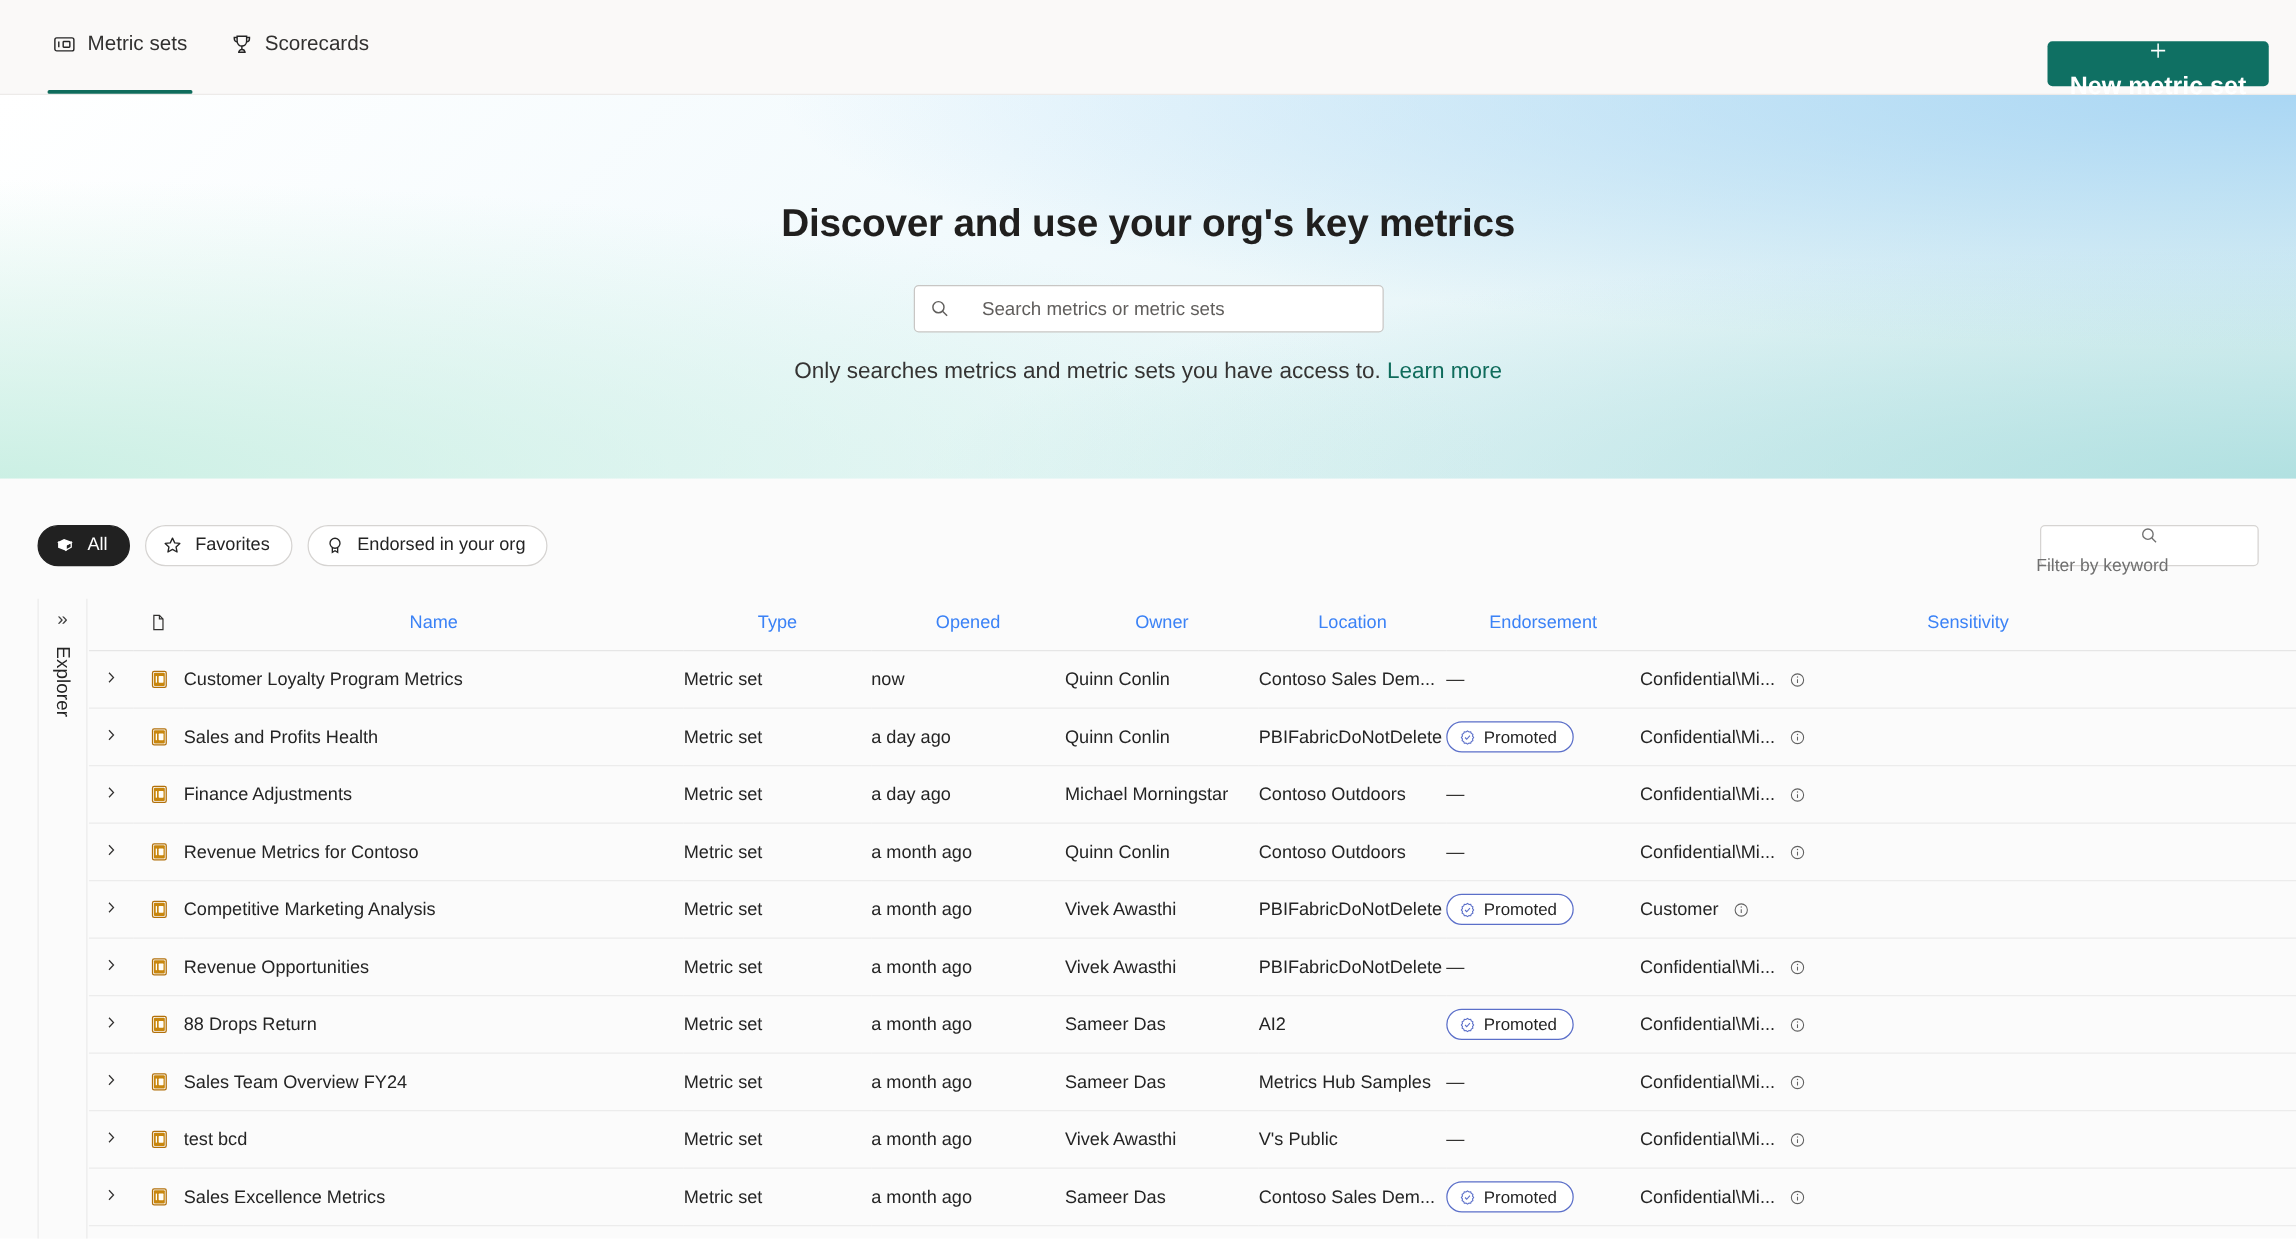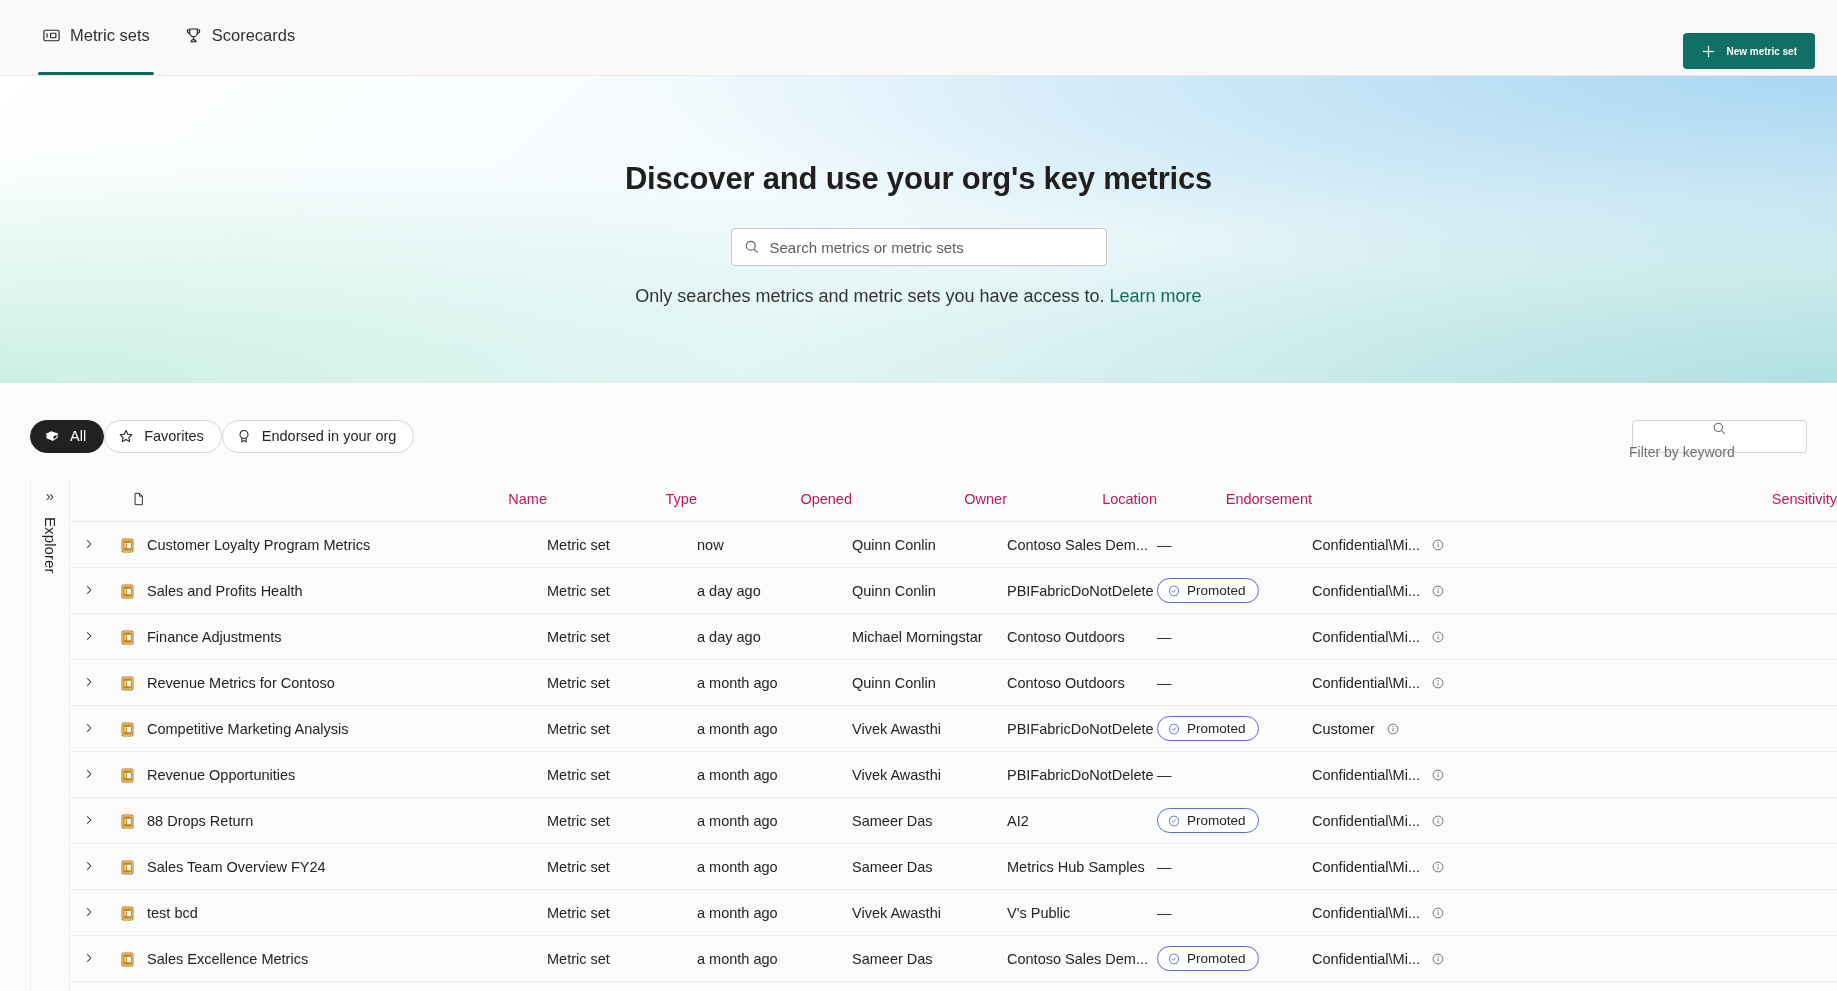--- a/index.html
+++ b/index.html
@@ -53,24 +53,25 @@
     top: 33px;
     display: flex;
     align-items: center;
     gap: 10px;
     height: 36px;
     padding: 0 18px;
     background: #0f7063;
     color: #ffffff;
     border: none;
     border-radius: 4px;
-    font-size: 10px;
+    font-size: 20px;
     font-weight: bold;
     font-family: inherit;
     cursor: pointer;
+    flex-direction: column;
   }
 
   
   .hero {
     position: relative;
     height: 307px;
     background:
       radial-gradient(ellipse 120% 120% at 100% 0%, rgba(167,213,244,0.95) 0%, rgba(167,213,244,0) 55%),
       radial-gradient(ellipse 110% 130% at 0% 100%, rgba(198,238,225,0.9) 0%, rgba(198,238,225,0) 60%),
       radial-gradient(ellipse 100% 100% at 100% 100%, rgba(170,222,222,0.85) 0%, rgba(170,222,222,0) 60%),
@@ -90,21 +91,21 @@
   .hero-search {
     margin-top: 31px;
     width: 376px;
     height: 38px;
     background: #ffffff;
     border: 1px solid #c8c6c4;
     border-radius: 4px;
     display: flex;
     align-items: center;
     padding: 0 12px;
-    gap: 10px;
+    gap: 26px;
   }
   .hero-search input {
     border: none;
     outline: none;
     flex: 1;
     font-size: 15px;
     font-family: inherit;
     color: #201f1e;
     background: transparent;
   }
@@ -118,21 +119,21 @@
 
   
   .content { position: relative; background: #fbfbfb; height: 608px; }
 
   .filterbar {
     display: flex;
     align-items: center;
     padding: 24px 30px 0 30px;
     height: 82px;
   }
-  .pills { display: flex; gap: 0; margin-left: 0px; justify-content: flex-end; }
+  .pills { display: flex; gap: 12px; margin-left: 0px; justify-content: flex-end; }
   .pill {
     display: flex;
     align-items: center;
     gap: 9px;
     height: 33px;
     padding: 0 17px 0 13px;
     border-radius: 17px;
     border: 1px solid #d6d4d2;
     background: #ffffff;
     font-size: 14.5px;
@@ -197,24 +198,24 @@
   .table-wrap {
     position: absolute;
     left: 71px;
     right: 0;
     top: 96px;
     bottom: 0;
     overflow: hidden;
   }
   table { border-collapse: collapse; width: 100%; table-layout: fixed; }
   thead th {
-    text-align: right;
+    text-align: center;
     font-size: 14.5px;
     font-weight: normal;
-    color: #be185d;
+    color: #3b82f6;
     padding: 11px 0 14px 0;
     border-bottom: 1px solid #e6e6e6;
     vertical-align: middle;
   }
   tbody td {
     font-size: 14.5px;
     color: #242424;
     padding: 0;
     height: 46px;
     border-bottom: 1px solid #ececec;

